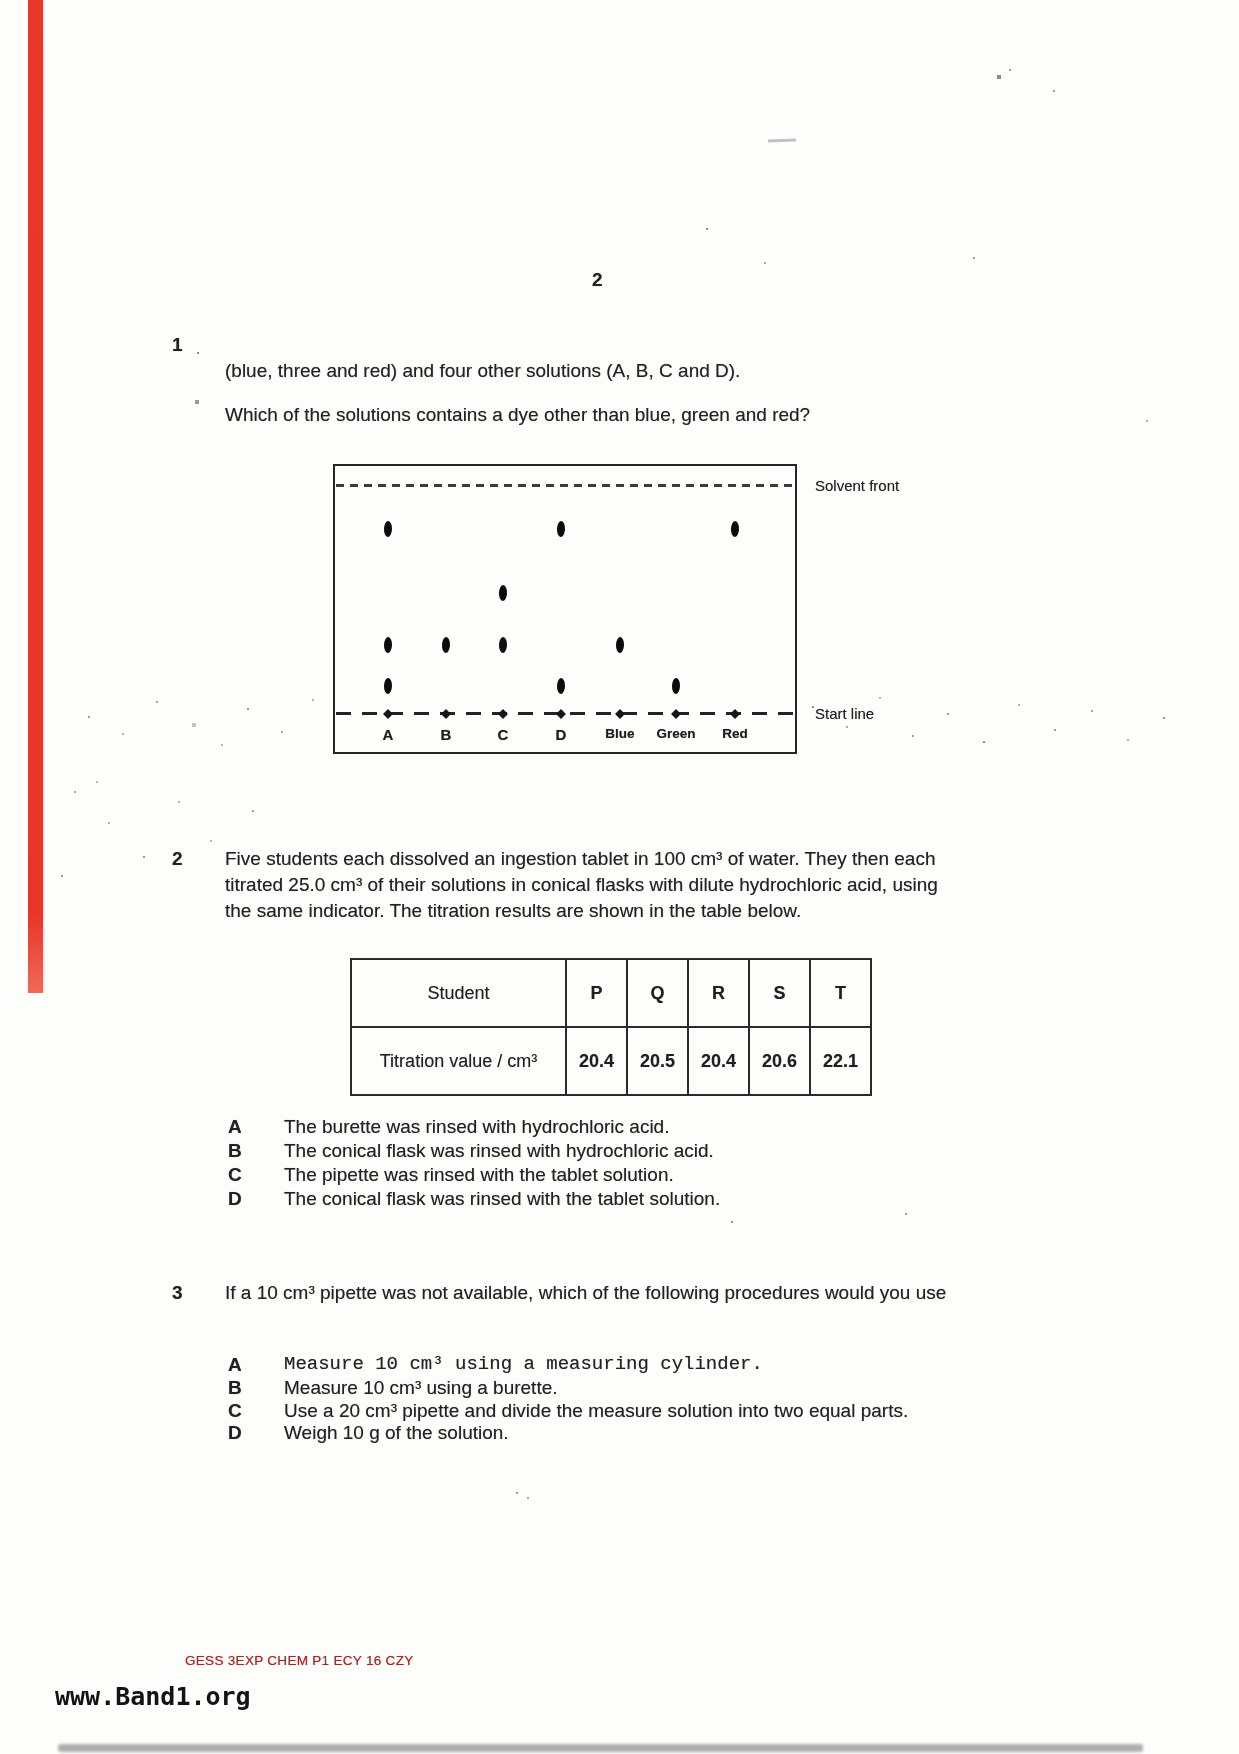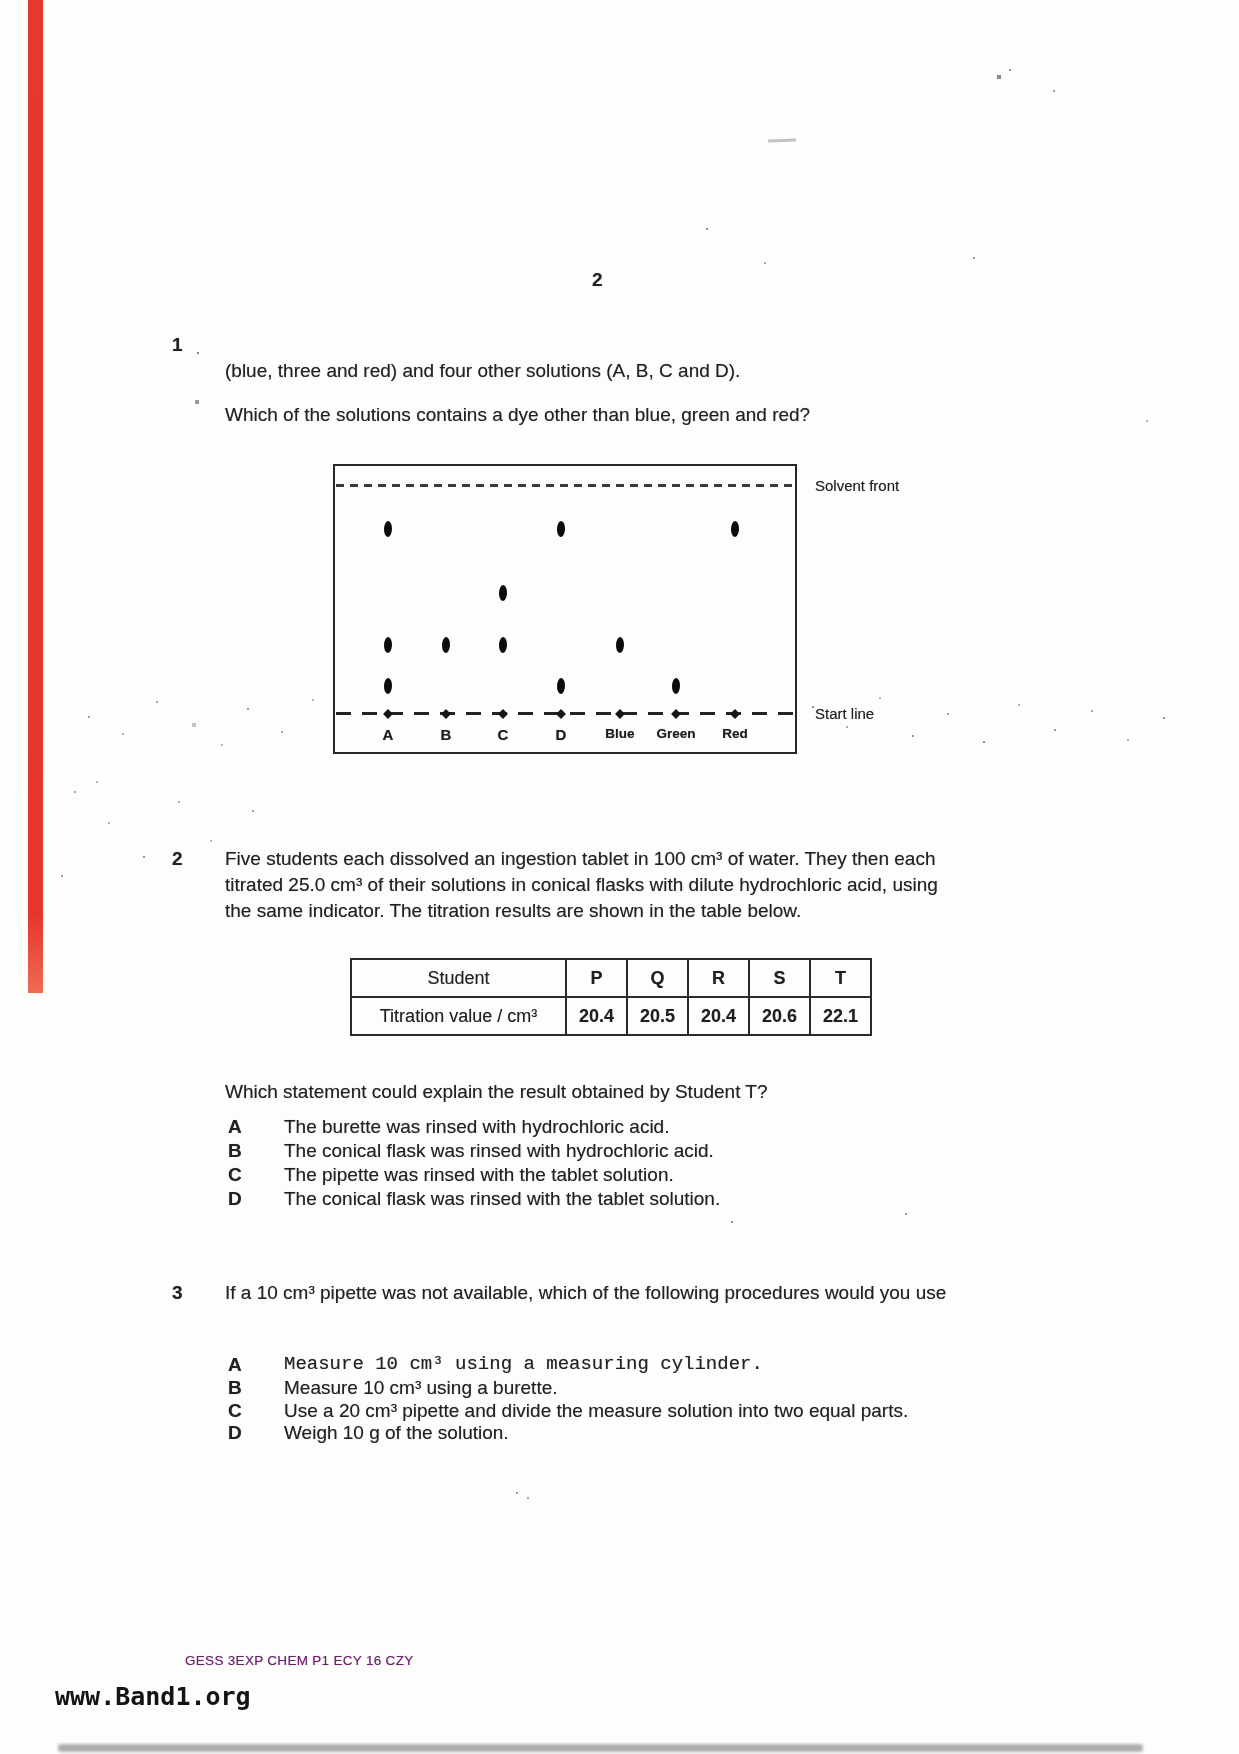--- a/index.html
+++ b/index.html
@@ -29,26 +29,26 @@
         font-size:15px; color:#1d1d1d; text-shadow:0 0 0.8px rgba(30,30,30,0.5);}
   .lane-color{font-size:13.5px;}
   .lane-marker{position:absolute; width:7px; height:7px; background:#161616;
         transform:translate(-50%,-50%) rotate(45deg);}
   .side-label{position:absolute; font-size:15px; color:#1f1f1f;
         text-shadow:0 0 0.8px rgba(30,30,30,0.45);}
   
   .ttable{position:absolute; left:350px; top:958px; border-collapse:collapse;
           table-layout:fixed;}
   .ttable td{border:2.5px solid #2a2a2a; height:36px; text-align:center;
-          font-size:18px; padding:0 4px; text-shadow:0 0 0.8px rgba(30,30,30,0.4);}
+          font-size:18px; padding:15px 4px; text-shadow:0 0 0.8px rgba(30,30,30,0.4);}
   .ttable td.c0{width:205px;}
   .ttable td.cv{width:51px; font-weight:600;}
   
   .paper-code{position:absolute; left:185px; top:1653px; font-size:13.5px;
-          letter-spacing:0.3px; color:#701a75; text-shadow:0 0 1px rgba(90,90,90,0.6);}
+          letter-spacing:0.3px; color:#b91c1c; text-shadow:0 0 1px rgba(90,90,90,0.6);}
   .watermark{position:absolute; left:55px; top:1682px; font-size:25px;
           font-family:"DejaVu Sans Mono", monospace; color:#141414; font-weight:bold;}
   .bottom-bar{position:absolute; left:58px; top:1744px; width:1085px; height:8px;
           background:#a0a0a0; filter:blur(1.4px); opacity:0.85; border-radius:3px;}
   
   .speckles{position:absolute; left:0; top:0; width:2px; height:2px; background:transparent;
     box-shadow:
       88px 716px 0 0 #9e9e9e, 122px 733px 0 0 #b0b0b0, 156px 701px 0 0 #a5a5a5,
       193px 724px 0 1px #c5c5c5, 221px 744px 0 0 #b5b5b5, 247px 708px 0 0 #999999,
       281px 731px 0 0 #a8a8a8, 312px 699px 0 0 #b3b3b3, 338px 741px 0 0 #909090,
@@ -113,21 +113,20 @@
       <td class="c0">Titration value / cm³</td>
       <td class="cv">20.4</td>
       <td class="cv">20.5</td>
       <td class="cv">20.4</td>
       <td class="cv">20.6</td>
       <td class="cv">22.1</td>
     </tr>
   </tbody>
     </table>
 
-  <div class="t" style="left:225px; top:1080px;">Which statement could explain the result obtained by Student T?</div>
 
   <div class="t opt-letter" style="left:228px; top:1115px;">A</div>
   <div class="t" style="left:284px; top:1115px;">The burette was rinsed with hydrochloric acid.</div>
   <div class="t opt-letter" style="left:228px; top:1139px;">B</div>
   <div class="t" style="left:284px; top:1139px;">The conical flask was rinsed with hydrochloric acid.</div>
   <div class="t opt-letter" style="left:228px; top:1163px;">C</div>
   <div class="t" style="left:284px; top:1163px;">The pipette was rinsed with the tablet solution.</div>
   <div class="t opt-letter" style="left:228px; top:1187px;">D</div>
   <div class="t" style="left:284px; top:1187px;">The conical flask was rinsed with the tablet solution.</div>
 

